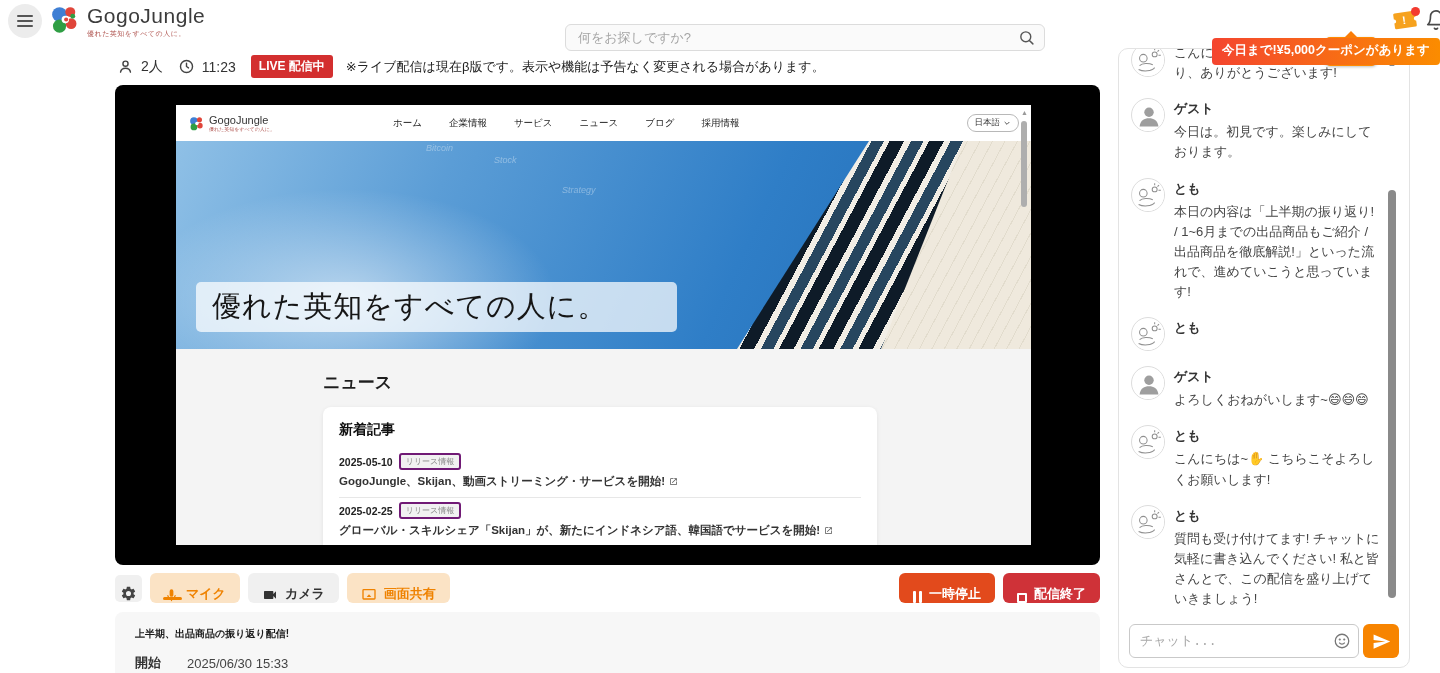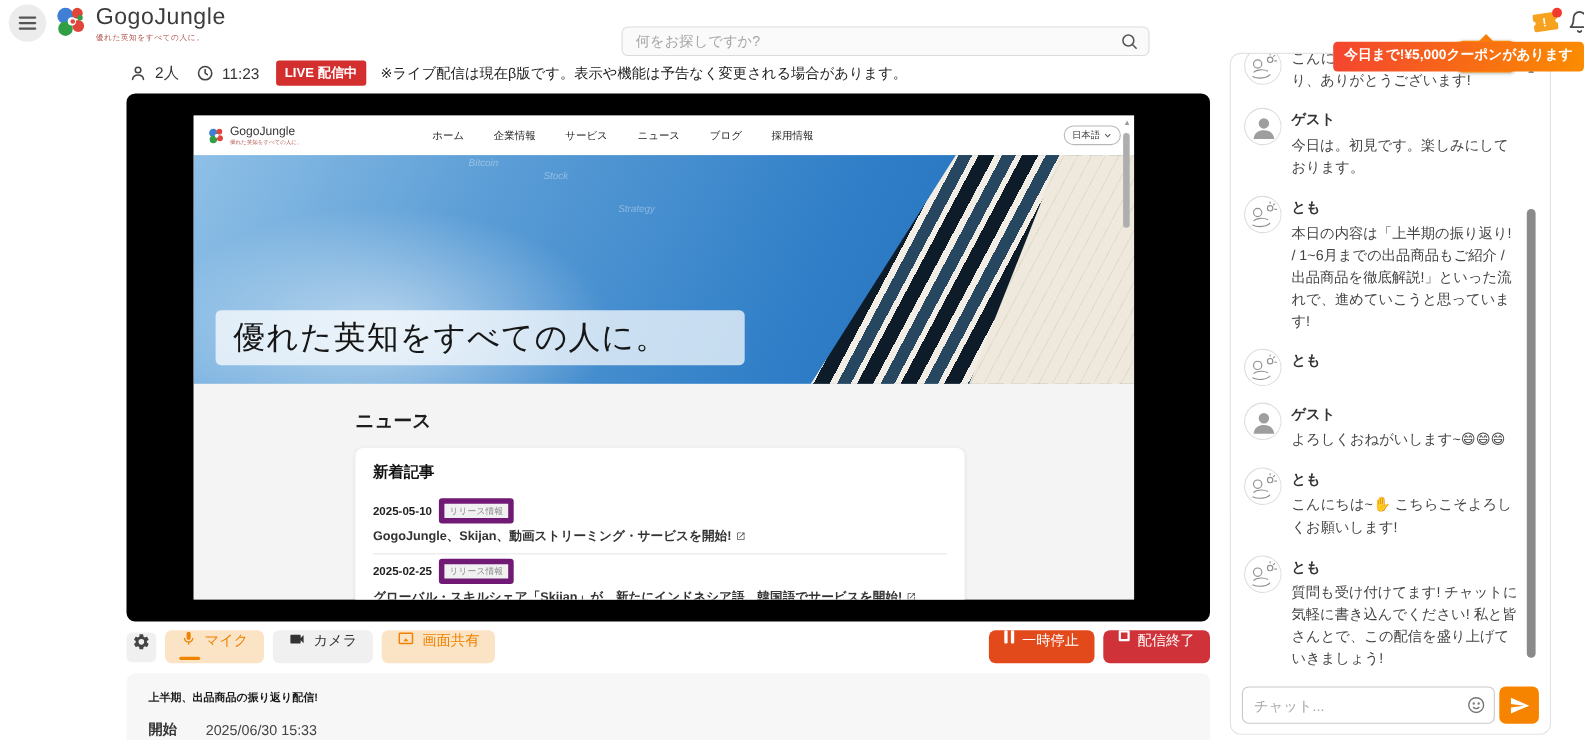--- a/index.html
+++ b/index.html
@@ -66,30 +66,30 @@
   .hero-tagline { position:absolute; left:20px; top:141px; width:481px; height:50px; background:rgba(255,255,255,.72);
     border-radius:5px; display:flex; align-items:center; padding-left:16px; font-size:29px; color:#161616; letter-spacing:1px; }
   .site-news { position:relative; height:196px; background:#f4f4f4; }
   .news-heading { position:absolute; left:147px; top:22px; font-size:17px; font-weight:bold; color:#1d1d1d; }
   .news-card { position:absolute; left:147px; top:58px; width:554px; height:150px; background:#fff; border-radius:8px;
     box-shadow:0 1px 4px rgba(0,0,0,.08); padding:14px 16px; }
   .news-card-title { font-size:14px; font-weight:bold; color:#111; margin-bottom:10px; }
   .news-item { padding:4px 0 8px; border-bottom:1px solid #e7e7e7; }
   .news-meta { display:flex; align-items:center; gap:6px; margin-bottom:4px; }
   .news-date { font-size:10.5px; font-weight:bold; color:#222; }
-  .news-tag { font-size:8px; color:#8a8a8a; background:#f1f1f1; border:5px solid #701a75; border-radius:3px; padding:1px 5px; }
+  .news-tag { font-size:8px; color:#8a8a8a; background:#f1f1f1; border:2px solid #701a75; border-radius:3px; padding:1px 5px; }
   .news-text { font-size:11.5px; font-weight:600; color:#333; display:flex; align-items:center; gap:4px; cursor:pointer; }
   .site-scrollbar { position:absolute; right:2px; top:4px; width:9px; height:432px; }
   .site-scroll-up { font-size:7px; color:#999; text-align:center; }
   .site-scroll-thumb { position:absolute; top:12px; left:1px; width:6px; height:86px; background:#aeaeae; border-radius:3px; }
 
   
   .controls { position:absolute; left:115px; top:573px; width:985px; display:flex; align-items:center; gap:8px; }
-  .ctl { height:30px; border:none; border-radius:6px; display:flex; align-items:flex-start; gap:7px;
-    padding:0 14px; font-size:13px; font-weight:normal; cursor:pointer; position:relative; font-family:inherit; }
+  .ctl { height:30px; border:none; border-radius:6px; display:flex; align-items:flex-end; gap:7px;
+    padding:0 14px; font-size:13px; font-weight:bold; cursor:pointer; position:relative; font-family:inherit; }
   .gear-btn { width:27px; height:27px; padding:0; justify-content:center; background:#f0f0f0; border-radius:5px; }
   .ctl-warm { background:#fbe3c5; color:#ef8200; }
   .ctl-gray { background:#f0f0f0; color:#333; }
   .mic-level { position:absolute; left:13px; bottom:3px; width:19px; height:3px; background:#f08300; border-radius:2px; }
   .spacer { flex:1; }
   .pause-btn { background:#e24a1c; color:#fff; }
   .end-btn { background:#cf3238; color:#fff; }
   .pause-icon { display:flex; gap:3px; }
   .pause-icon i { display:block; width:3px; height:12px; background:#fff; border-radius:1px; }
   .stop-icon { display:block; width:10px; height:10px; border:2px solid #fff; border-radius:1px; }
@@ -108,21 +108,21 @@
   .msg { display:flex; gap:9px; margin-bottom:15px; }
   .msg:first-child { margin-top:-16px; }
   .avatar { flex:0 0 34px; width:34px; height:34px; border-radius:50%; border:1px solid #ddd; overflow:hidden; background:#fff; }
   .msg-body { flex:1; min-width:0; }
   .msg-name { font-size:13px; font-weight:bold; color:#333; margin:2px 0 4px; }
   .msg-text { font-size:13px; color:#444; line-height:1.55; word-break:break-all; }
   .chat-sb { position:absolute; left:1385px; top:56px; width:14px; height:566px; z-index:6; }
   .sb-arrow { position:absolute; left:0; width:14px; text-align:center; font-size:9px; color:#8a8a8a; cursor:pointer; }
   .sb-up { top:2px; } .sb-down { bottom:58px; }
   .sb-thumb { position:absolute; left:3px; top:134px; width:8px; height:408px; background:#8a8a8a; border-radius:4px; cursor:pointer; }
-  .chat-input-row { height:52px; padding:9px 10px; display:flex; gap:4px; align-items:flex-start; }
+  .chat-input-row { height:52px; padding:9px 10px; display:flex; gap:4px; align-items:flex-start;font-family:Liberation Mono, monospace; }
   .chat-input-wrap { position:relative; flex:1; height:34px; }
   .chat-input { width:100%; height:100%; border:1.5px solid #c9c9c9; border-radius:6px; padding:0 32px 0 10px;
     font-size:13px; color:#333; font-family:inherit; }
   .chat-input::placeholder { color:#a8a8a8; }
   .emoji-btn { position:absolute; right:8px; top:8px; width:18px; height:18px; background:none; border:none; cursor:pointer; padding:0; }
   .send-btn { width:36px; height:34px; background:#f78400; border:none; border-radius:6px; display:flex;
     align-items:center; justify-content:center; cursor:pointer; }
 </style>
 </head>
 <body>

